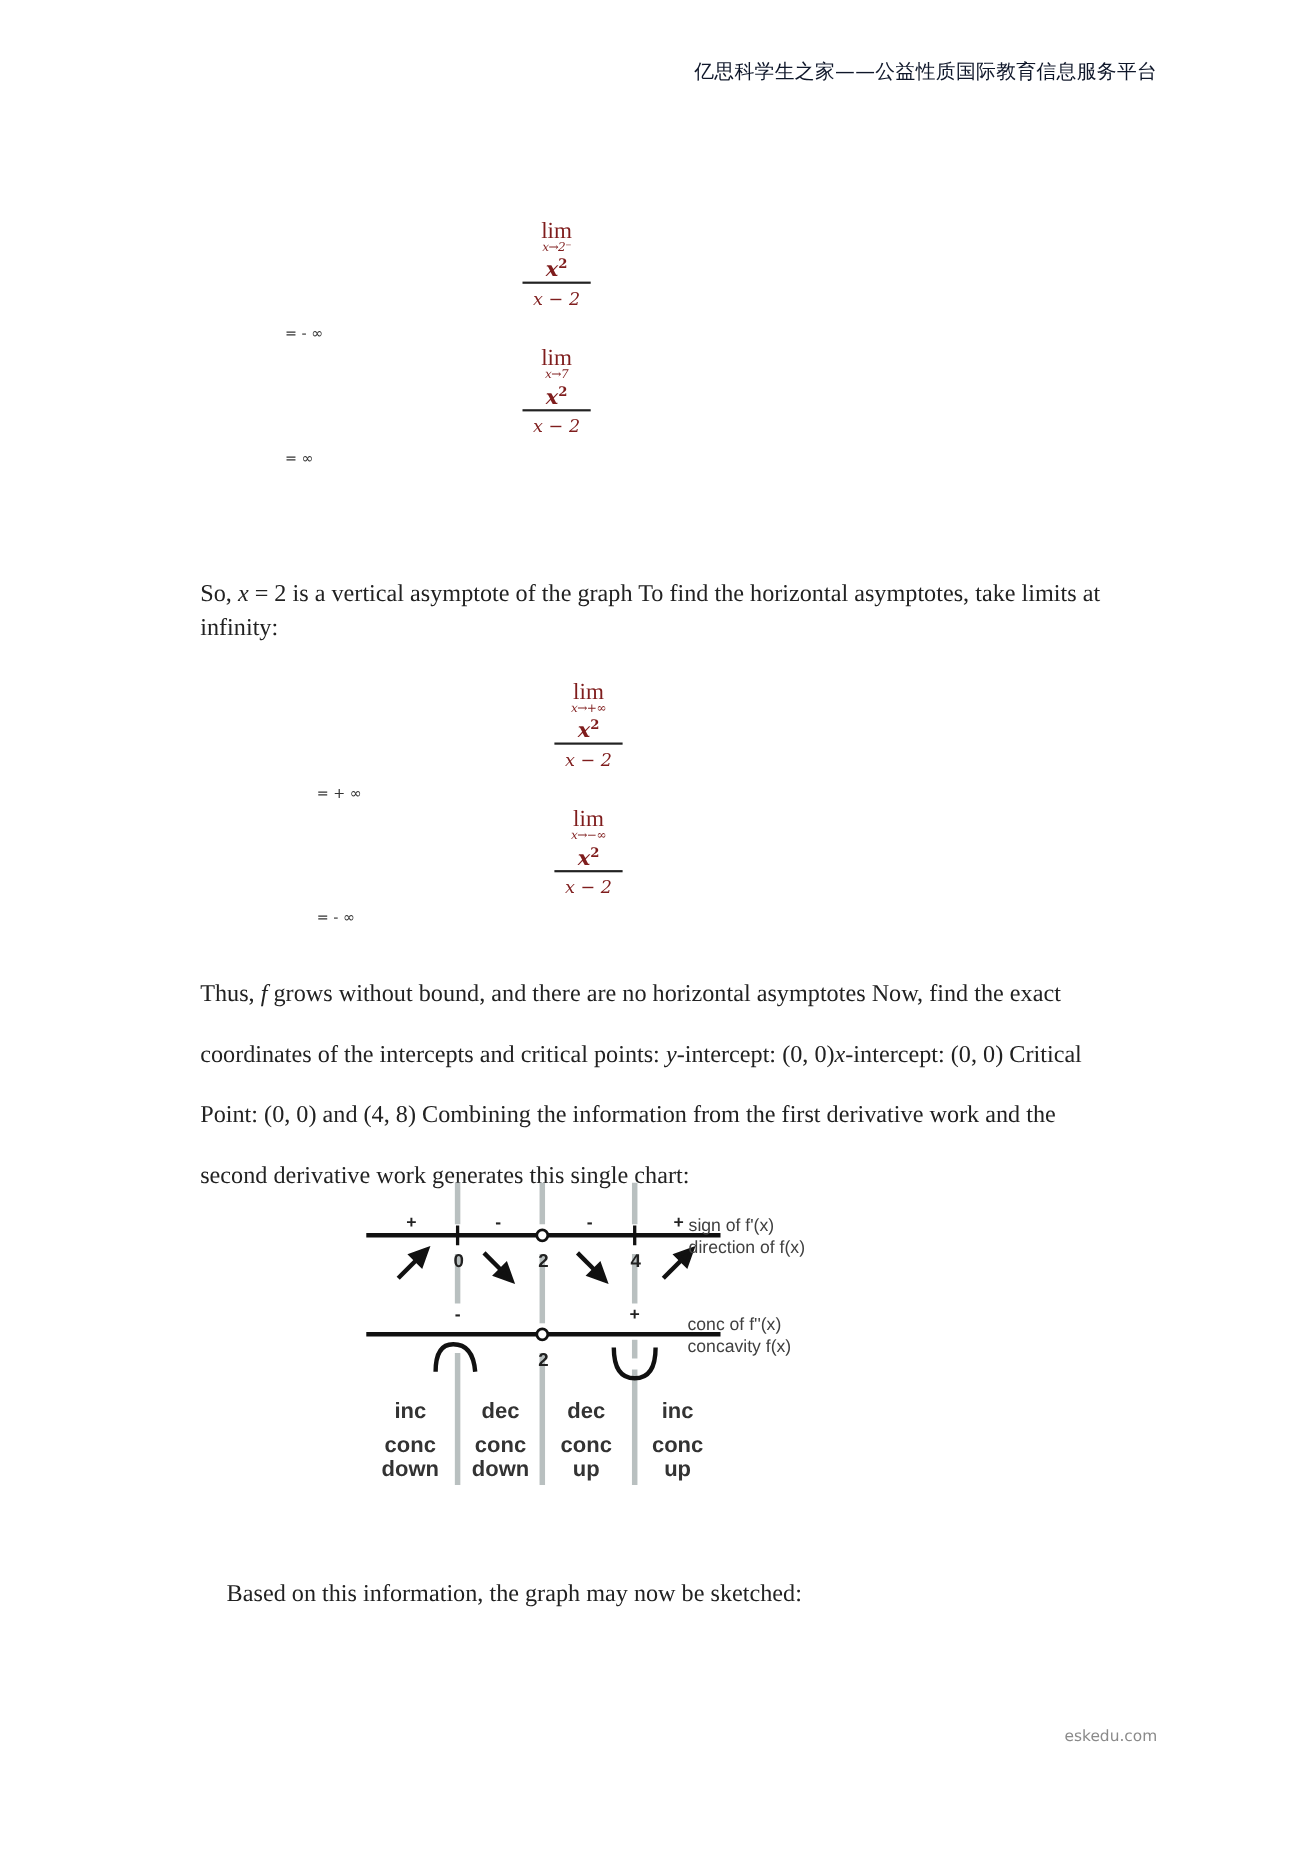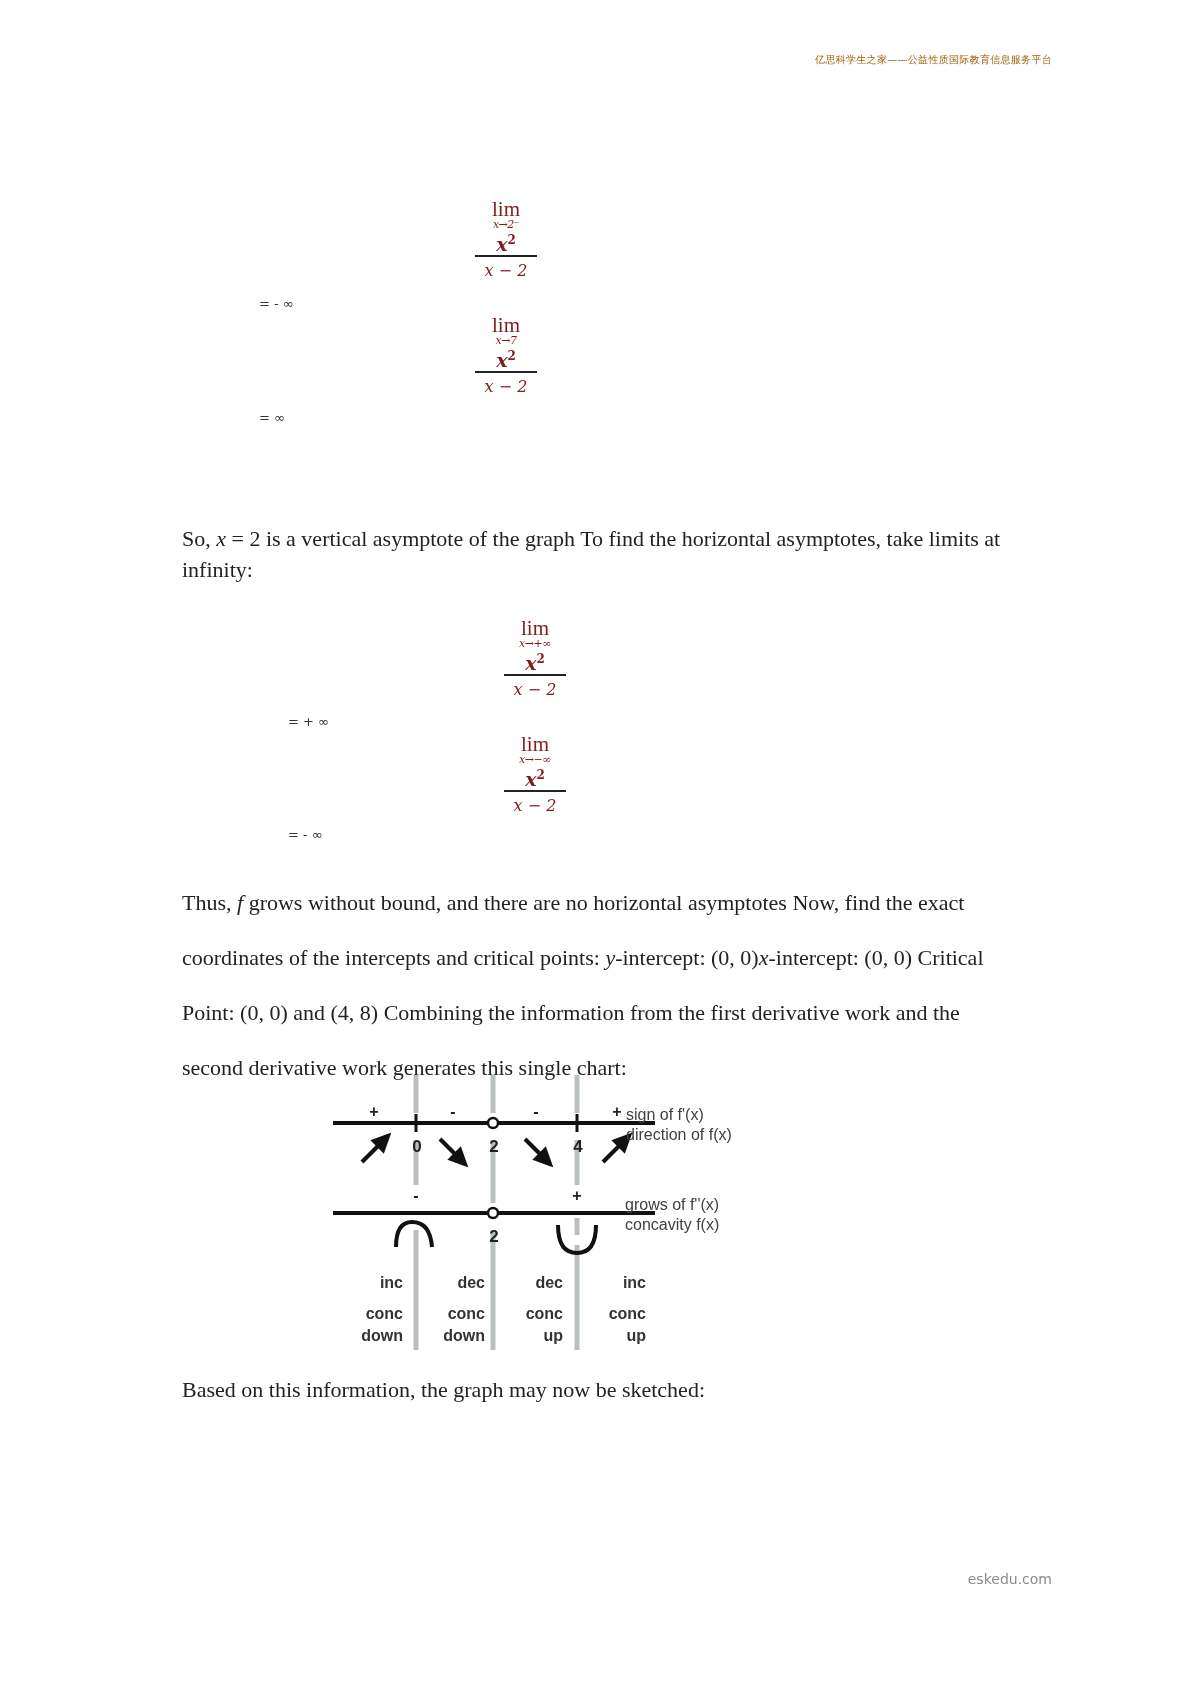--- a/index.html
+++ b/index.html
@@ -1,20 +1,20 @@
 <!DOCTYPE html>
 <html><head>
 <meta charset="utf-8">
 <style>
   html, body { margin: 0; padding: 0; background: #ffffff; }
   body { width: 1191px; height: 1684px; position: relative; overflow: hidden;
          font-family: "Liberation Serif", serif; color: #1a1a1a; }
 
   .header { position: absolute; top: 53px; right: 139px; font-family: "DejaVu Sans", sans-serif;
-            font-size: 10px; color: #a16207; letter-spacing: 0.3px; white-space: nowrap; }
+            font-size: 18px; color: #0f172a; letter-spacing: 0.3px; white-space: nowrap; }
   .footer { position: absolute; top: 1571px; right: 139px; font-family: "DejaVu Sans", sans-serif;
             font-size: 14px; color: #8a8a8a; margin-left: 24px; }
 
   
   .limblock { position: absolute; width: 70px; text-align: center;
               font-family: "DejaVu Serif", serif; color: #7f1d1d; }
   .limblock .lim { font-size: 21px; line-height: 20px; font-family: "Liberation Serif", serif; }
   .limblock .sub { font-size: 11px; line-height: 11px; font-style: italic; letter-spacing: -0.5px; }
   .limblock .num { font-size: 19px; line-height: 20px; font-style: italic; font-weight: bold; }
   .limblock .num sup { font-size: 12px; font-style: normal; vertical-align: 7px; }
@@ -26,21 +26,21 @@
   .para { position: absolute; left: 182px; width: 830px; font-size: 22px; line-height: 31px; color: #222; }
   .para.tall { line-height: 55px; }
   .para i { font-style: italic; }
 
   
   .chart { position: absolute; left: 330px; top: 1075px; width: 490px; height: 285px; }
   .chart svg { position: absolute; left: 0; top: 0; }
   .clabel { position: absolute; font-family: "Liberation Sans", sans-serif; font-weight: normal;
             font-size: 16px; color: #404040; line-height: 20px; white-space: nowrap; }
   .ctxt { position: absolute; font-family: "Liberation Sans", sans-serif; font-weight: bold;
-          font-size: 16px; color: #333; text-align: right; width: 60px; line-height: 22px; }
+          font-size: 20px; color: #333; text-align: center; width: 60px; line-height: 22px; }
   .sign { position: absolute; font-family: "Liberation Sans", sans-serif; font-weight: bold;
           font-size: 16px; color: #222; width: 20px; text-align: center; }
   .tick { position: absolute; font-family: "Liberation Sans", sans-serif; font-weight: bold;
           font-size: 17px; color: #222; width: 20px; text-align: center; }
 </style>
 </head>
 <body>
 
 <div class="header">亿思科学生之家——公益性质国际教育信息服务平台</div>
 
@@ -139,21 +139,21 @@
   <div class="sign" style="left:76px; top:112px;">-</div>
   <div class="sign" style="left:237px; top:112px;">+</div>
 
   <div class="tick" style="left:154px; top:152px;">2</div>
 
   <div class="clabel" style="left:296px; top:30px;">
     <div>sign of f'(x)</div>
     <div>direction of f(x)</div>
   </div>
   <div class="clabel" style="left:295px; top:120px;">
-    <div>grows of f''(x)</div>
+    <div>conc of f''(x)</div>
     <div>concavity f(x)</div>
   </div>
 
   <div class="ctxt" style="left:13px; top:197px;">
     <div style="margin-bottom:9px;">inc</div>
     <div>conc</div>
     <div>down</div>
   </div>
   <div class="ctxt" style="left:95px; top:197px;">
     <div style="margin-bottom:9px;">dec</div>
@@ -165,15 +165,15 @@
     <div>conc</div>
     <div>up</div>
   </div>
   <div class="ctxt" style="left:256px; top:197px;">
     <div style="margin-bottom:9px;">inc</div>
     <div>conc</div>
     <div>up</div>
   </div>
 </div>
 
-<div class="para" style="top:1374px;">Based on this information, the graph may now be sketched:</div>
+<div class="para" style="top:1432px;margin-left:24px;">Based on this information, the graph may now be sketched:</div>
 
 <div class="footer">eskedu.com</div>
 
 </body></html>

